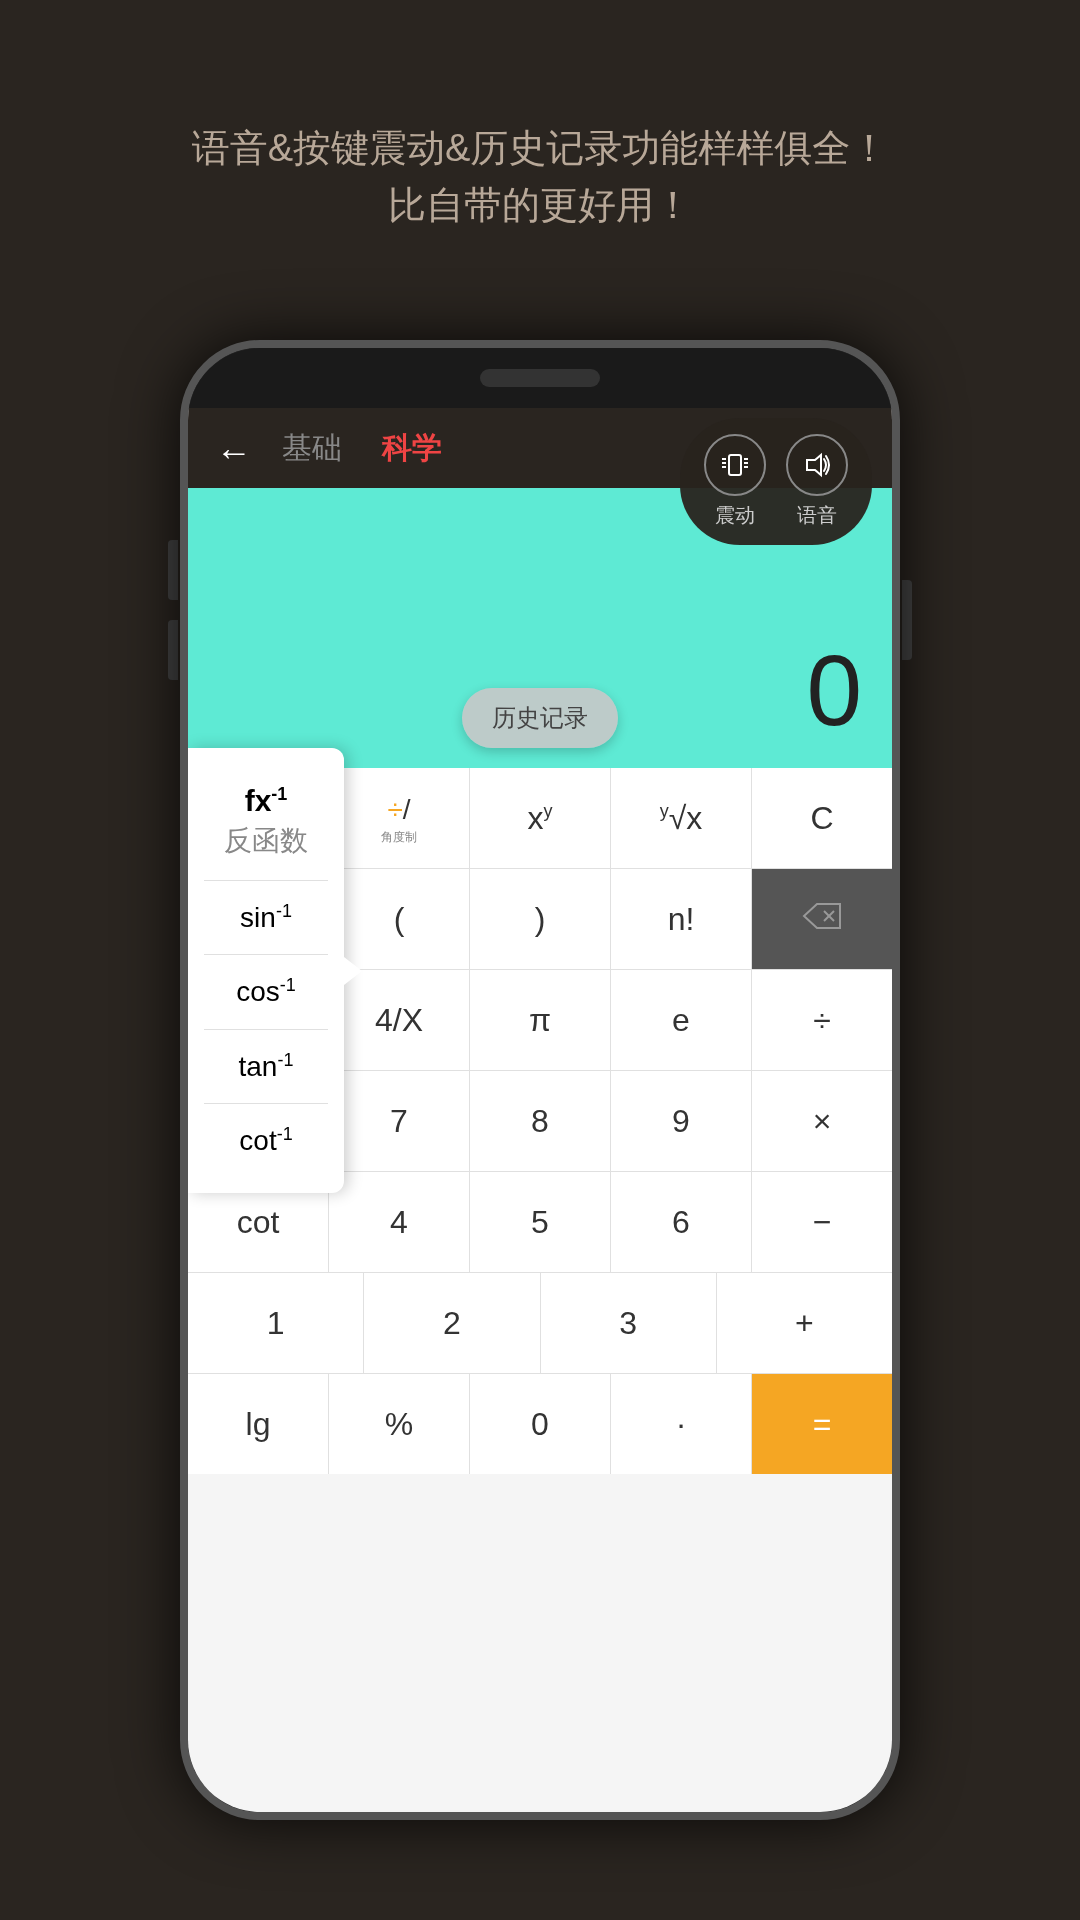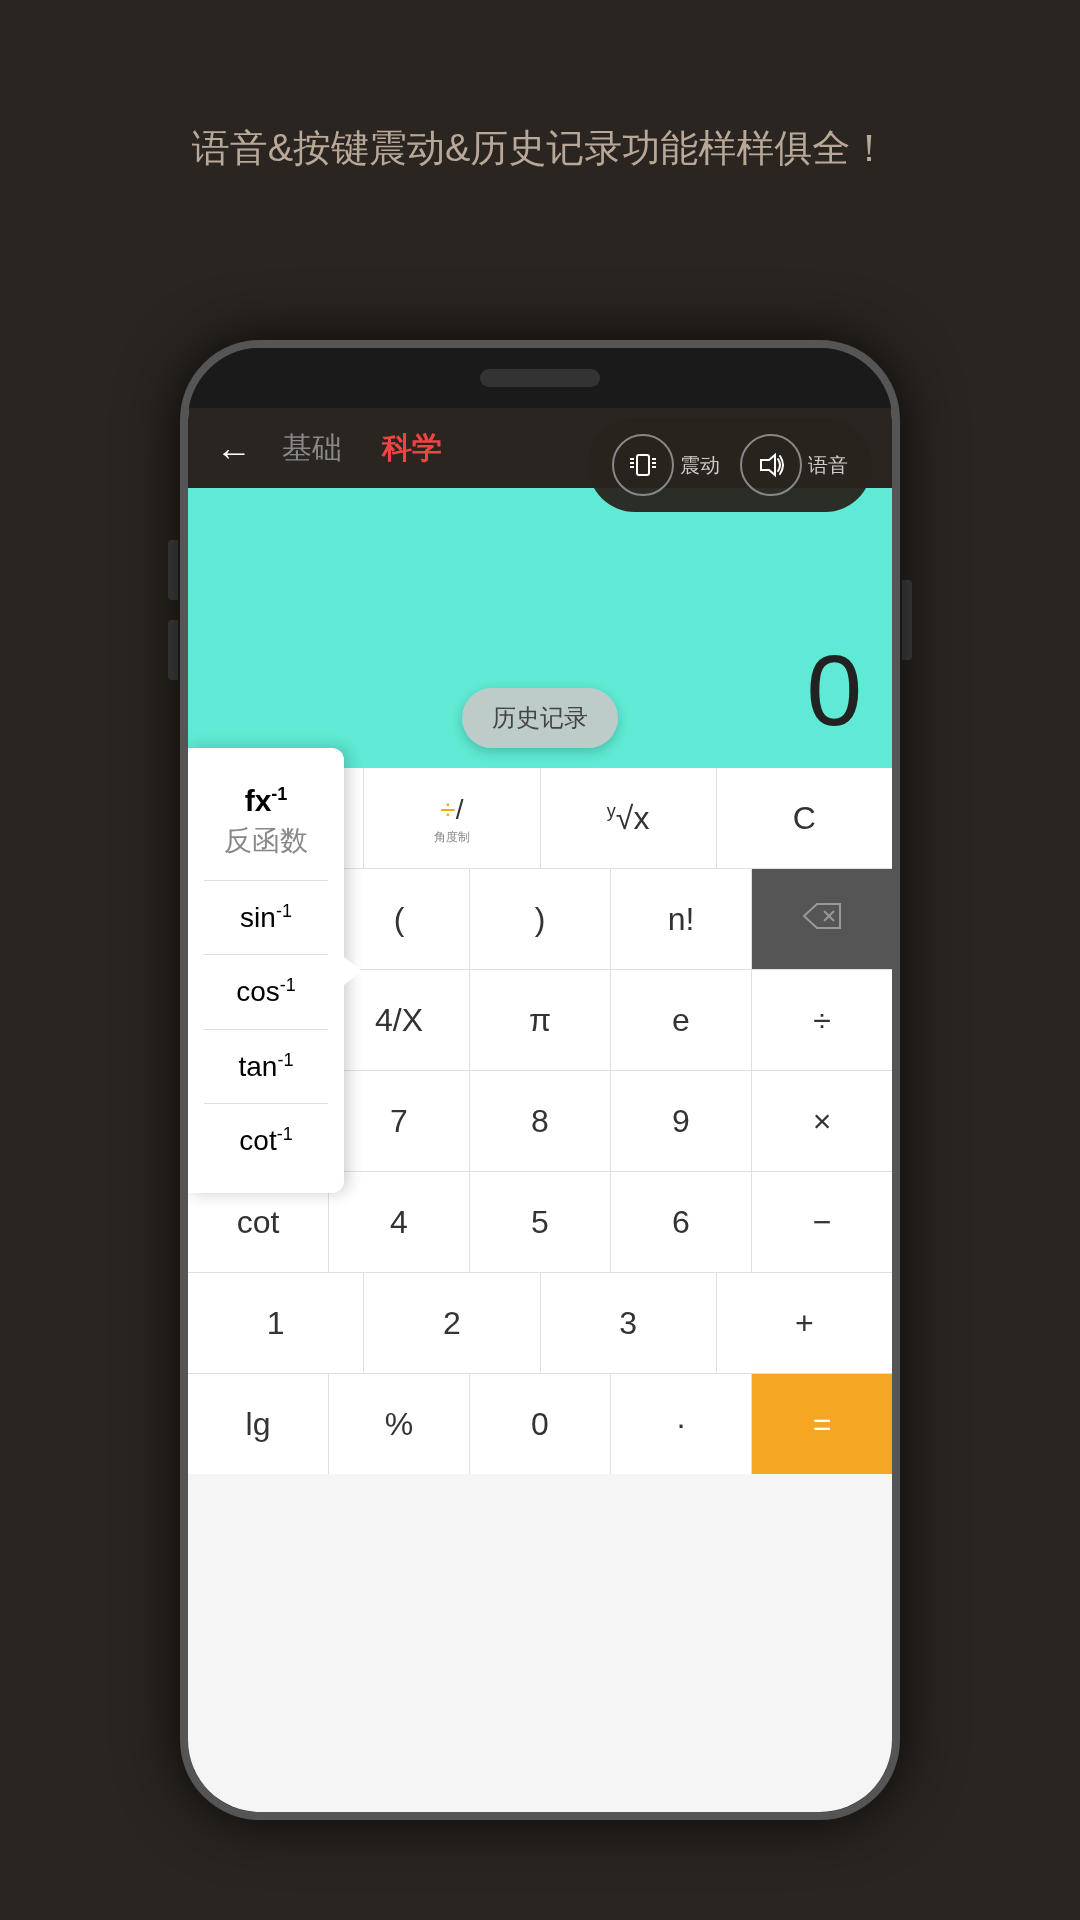--- a/index.html
+++ b/index.html
@@ -105,21 +105,21 @@
       z-index: 100;
       background: rgba(40,35,30,0.95);
       border-radius: 60px;
       padding: 16px 24px;
       display: flex;
       gap: 20px;
       align-items: center;
     }
     .float-menu-item {
       display: flex;
-      flex-direction: row;
+      flex-direction: column;
       align-items: center;
       gap: 6px;
       cursor: pointer;
     }
     .float-menu-icon {
       width: 62px;
       height: 62px;
       border: 2px solid #888;
       border-radius: 50%;
       display: flex;
@@ -289,20 +289,21 @@
       height: 80px;
       background: #444;
       border-radius: 0 4px 4px 0;
     }
   </style>
 </head>
 <body>
 
 <div class="promo-text">
   <div>语音&amp;按键震动&amp;历史记录功能样样俱全！</div>
+  <div>比自带的更好用！</div>
 </div>
 
 <div class="phone-wrapper">
   <div class="phone-side-vol"></div>
   <div class="phone-side-vol2"></div>
   <div class="phone-side-power"></div>
 
   <div class="phone-frame">
 
     <div class="phone-top-bar">
@@ -375,20 +376,23 @@
       <div class="key-row">
             <div class="key">
               <div>fx</div>
               <div class="key-sub">函数</div>
             </div>
             <div class="key">
               <div><span style="color:#f5a623;font-size:28px;">÷</span><span style="font-size:28px;">/</span></div>
               <div class="key-sub">角度制</div>
             </div>
             <div class="key">
+              <div>x<sup style="font-size:18px;">y</sup></div>
+            </div>
+            <div class="key">
               <div><sup style="font-size:18px;">y</sup>√x</div>
             </div>
             <div class="key">
               <div>C</div>
             </div>
           </div>
           <div class="key-row">
             <div class="key">
               <div>sin</div>
             </div>

